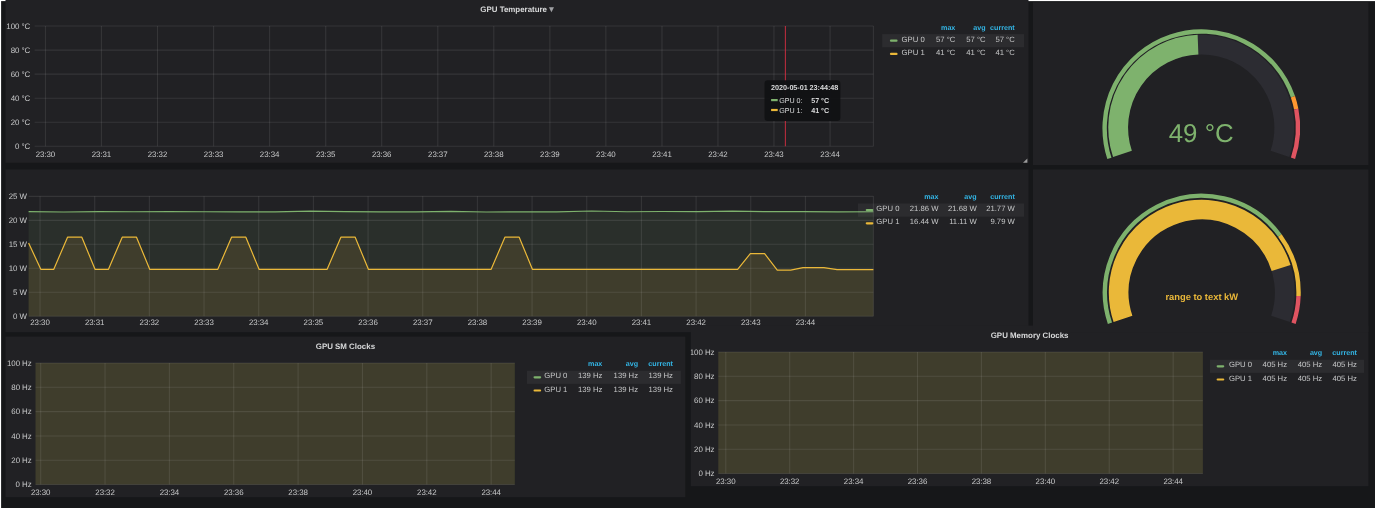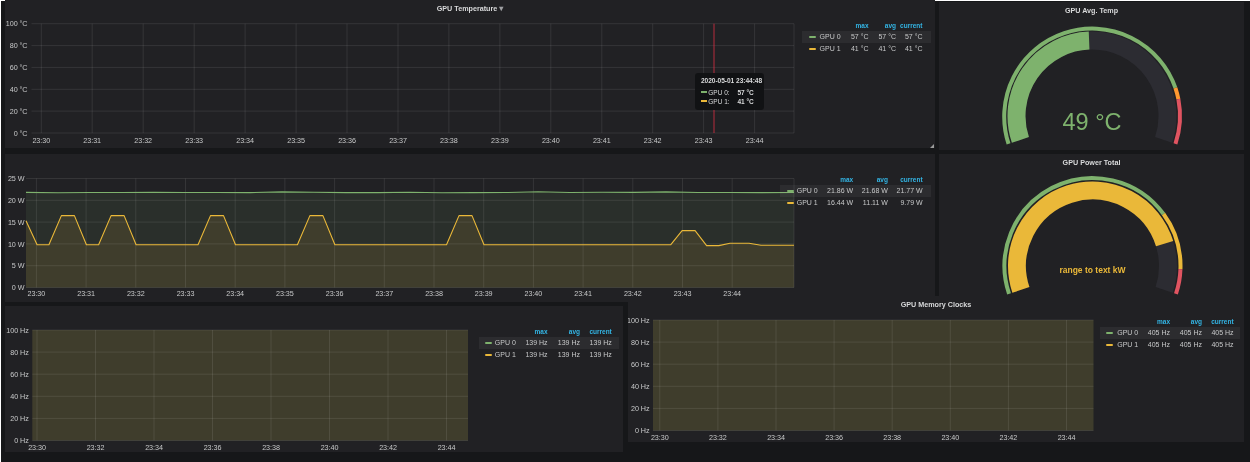--- a/index.html
+++ b/index.html
@@ -148,20 +148,21 @@
     <div class="lg" style="left:788.2px;top:32.7px">21.86 W</div>
     <div class="lg" style="left:822.9px;top:32.7px">21.68 W</div>
     <div class="lg" style="left:857.6px;top:32.7px">21.77 W</div>
     <div class="lg-dash" style="left:781.8px;top:48.0px;background:#eab839"></div>
     <div class="lg lgn" style="left:791.7px;top:45.2px;text-align:left;width:60px">GPU 1</div>
     <div class="lg" style="left:788.2px;top:45.2px">16.44 W</div>
     <div class="lg" style="left:822.9px;top:45.2px">11.11 W</div>
     <div class="lg" style="left:857.6px;top:45.2px">9.79 W</div>
 </div>
 <div class="panel" style="left:5px;top:306px;width:618px;height:146px">
+<div class="ptitle">GPU SM Clocks</div>
 <svg width="618" height="146">
       <rect x="27.3" y="24.0" width="435.7" height="110.5" fill="rgba(126,178,109,0.10)"></rect>
       <rect x="27.3" y="24.0" width="435.7" height="110.5" fill="rgba(234,184,57,0.11)"></rect>
       <g class="grid">
         <line x1="27.3" y1="24.0" x2="463" y2="24.0"></line>
         <line x1="27.3" y1="46.1" x2="463" y2="46.1"></line>
         <line x1="27.3" y1="68.2" x2="463" y2="68.2"></line>
         <line x1="27.3" y1="90.3" x2="463" y2="90.3"></line>
         <line x1="27.3" y1="112.4" x2="463" y2="112.4"></line>
         <line x1="27.3" y1="134.5" x2="463" y2="134.5"></line>
@@ -249,32 +250,30 @@
     <div class="lg" style="left:482px;top:32.7px">405 Hz</div>
     <div class="lg" style="left:514px;top:32.7px">405 Hz</div>
     <div class="lg" style="left:545.6px;top:32.7px">405 Hz</div>
     <div class="lg-dash" style="left:478.4px;top:48.0px;background:#eab839"></div>
     <div class="lg lgn" style="left:489.2px;top:45.2px;text-align:left;width:60px">GPU 1</div>
     <div class="lg" style="left:482px;top:45.2px">405 Hz</div>
     <div class="lg" style="left:514px;top:45.2px">405 Hz</div>
     <div class="lg" style="left:545.6px;top:45.2px">405 Hz</div>
 </div>
 <div class="panel" style="left:939px;top:2px;width:305px;height:148px">
-<div class="ptitle">GPU Avg. Temp</div>
 <svg width="305" height="148">
 <path d="M 81.4 137.96 A 75.5 75.5 0 1 1 224.6 137.96" stroke="#2c2c32" stroke-width="18" fill="none"></path>
 <path d="M 81.4 137.96 A 75.5 75.5 0 0 1 150.1 38.56" stroke="#7eb26d" stroke-width="18" fill="none"></path>
 <path d="M 69.55 141.92 A 88 88 0 0 1 236.4 85.93" stroke="#7eb26d" stroke-width="4" fill="none"></path>
 <path d="M 236.4 85.93 A 88 88 0 0 1 239.38 97.21" stroke="#ff9830" stroke-width="4" fill="none"></path>
 <path d="M 239.38 97.21 A 88 88 0 0 1 236.45 141.92" stroke="#e05461" stroke-width="4" fill="none"></path>
 <text x="153" y="127.5" text-anchor="middle" fill="#7eb26d" font-size="23.5" font-family="Liberation Sans,sans-serif">49 °C</text>
 </svg>
   </div>
 <div class="panel" style="left:939px;top:154px;width:305px;height:148px">
-<div class="ptitle">GPU Power Total</div>
 <svg width="305" height="148">
 <path d="M 81.9 135.96 A 75.5 75.5 0 1 1 225.1 135.96" stroke="#2c2c32" stroke-width="18" fill="none"></path>
 <path d="M 81.9 135.96 A 75.5 75.5 0 1 1 225.62 89.67" stroke="#eab839" stroke-width="18" fill="none"></path>
 <path d="M 70.05 139.92 A 88 88 0 0 1 224.51 60.03" stroke="#7eb26d" stroke-width="4" fill="none"></path>
 <path d="M 224.51 60.03 A 88 88 0 0 1 241.45 115.07" stroke="#eab839" stroke-width="4" fill="none"></path>
 <path d="M 241.45 115.07 A 88 88 0 0 1 236.95 139.92" stroke="#e05461" stroke-width="4" fill="none"></path>
 <text x="153.5" y="119" text-anchor="middle" fill="#eab839" font-size="8.5" font-weight="bold" font-family="Liberation Sans,sans-serif">range to text kW</text>
 </svg>
   </div>
 </body></html>

